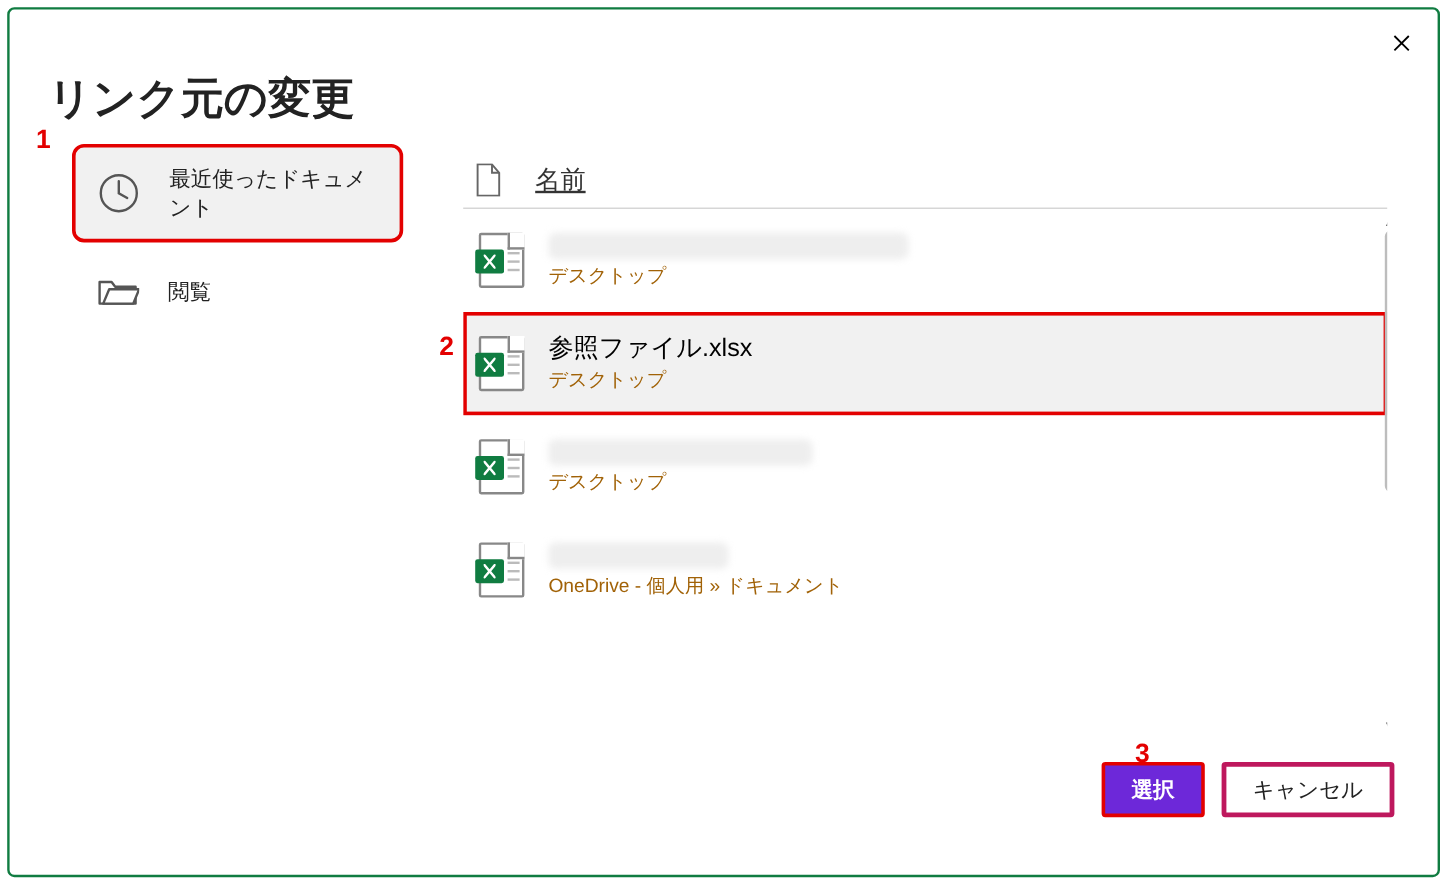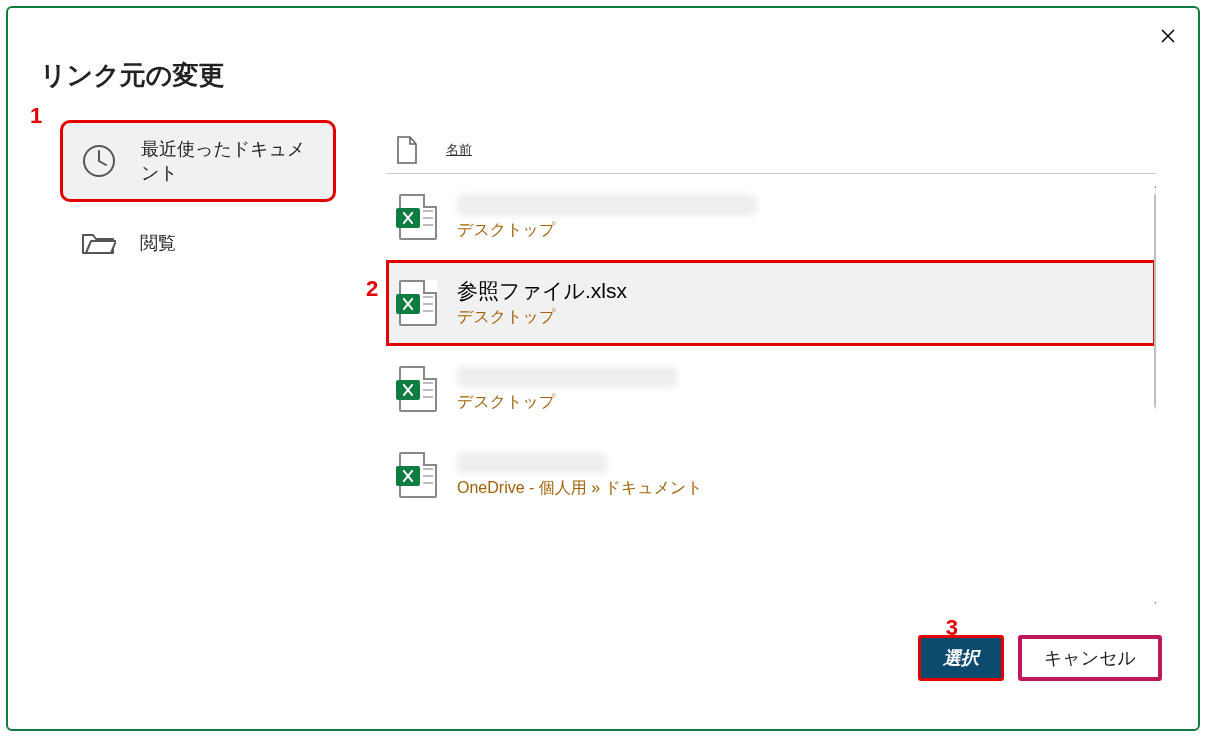--- a/index.html
+++ b/index.html
@@ -23,21 +23,21 @@
     position: absolute;
     top: 12px; right: 14px;
     width: 32px; height: 32px;
     display: flex; align-items: center; justify-content: center;
     font-size: 22px; color: #000;
     cursor: pointer;
   }
   .title {
     position: absolute;
     left: 32px; top: 50px;
-    font-size: 26px; font-weight: 700;
+    font-size: 36px; font-weight: 700;
     color: #222;
   }
   .sidebar {
     position: absolute;
     left: 28px; top: 112px;
     width: 300px;
   }
   .sidebar-item {
     display: flex; align-items: center;
     height: 82px;
@@ -73,21 +73,21 @@
     height: 48px;
     border-bottom: 1px solid #ccc;
     padding: 0 10px;
     gap: 28px;
   }
   .header-icon {
     width: 22px; height: 28px;
     color:#666;
   }
   .header-label {
-    font-size: 13px; color: #333; text-decoration: underline;
+    font-size: 21px; color: #333; text-decoration: underline;
   }
   .file-list {
     position: relative;
     height: 440px;
     overflow: hidden;
   }
   .file-row {
     display: flex; align-items: center;
     height: 86px;
     padding: 0 10px;
@@ -179,25 +179,24 @@
   .btn {
     height: 46px;
     padding: 0 22px;
     font-size:18px;
     border-radius:3px;
     cursor:pointer;
     display:flex;align-items:center;justify-content:center;
     min-width: 72px;
   }
   .btn-primary {
-    background:#0c4a6e;
+    background:#6d28d9;
     color:#fff;
     border: 3px solid #e30000;
     font-weight:600;
-    font-style:italic;
   }
   .btn-secondary {
     background:#fff;
     color:#222;
     border:4px solid #be185d;
   }
   .callout-num {
     position:absolute;
     font-size:22px;font-weight:800;color:#e30000;
     font-family:Arial,sans-serif;

